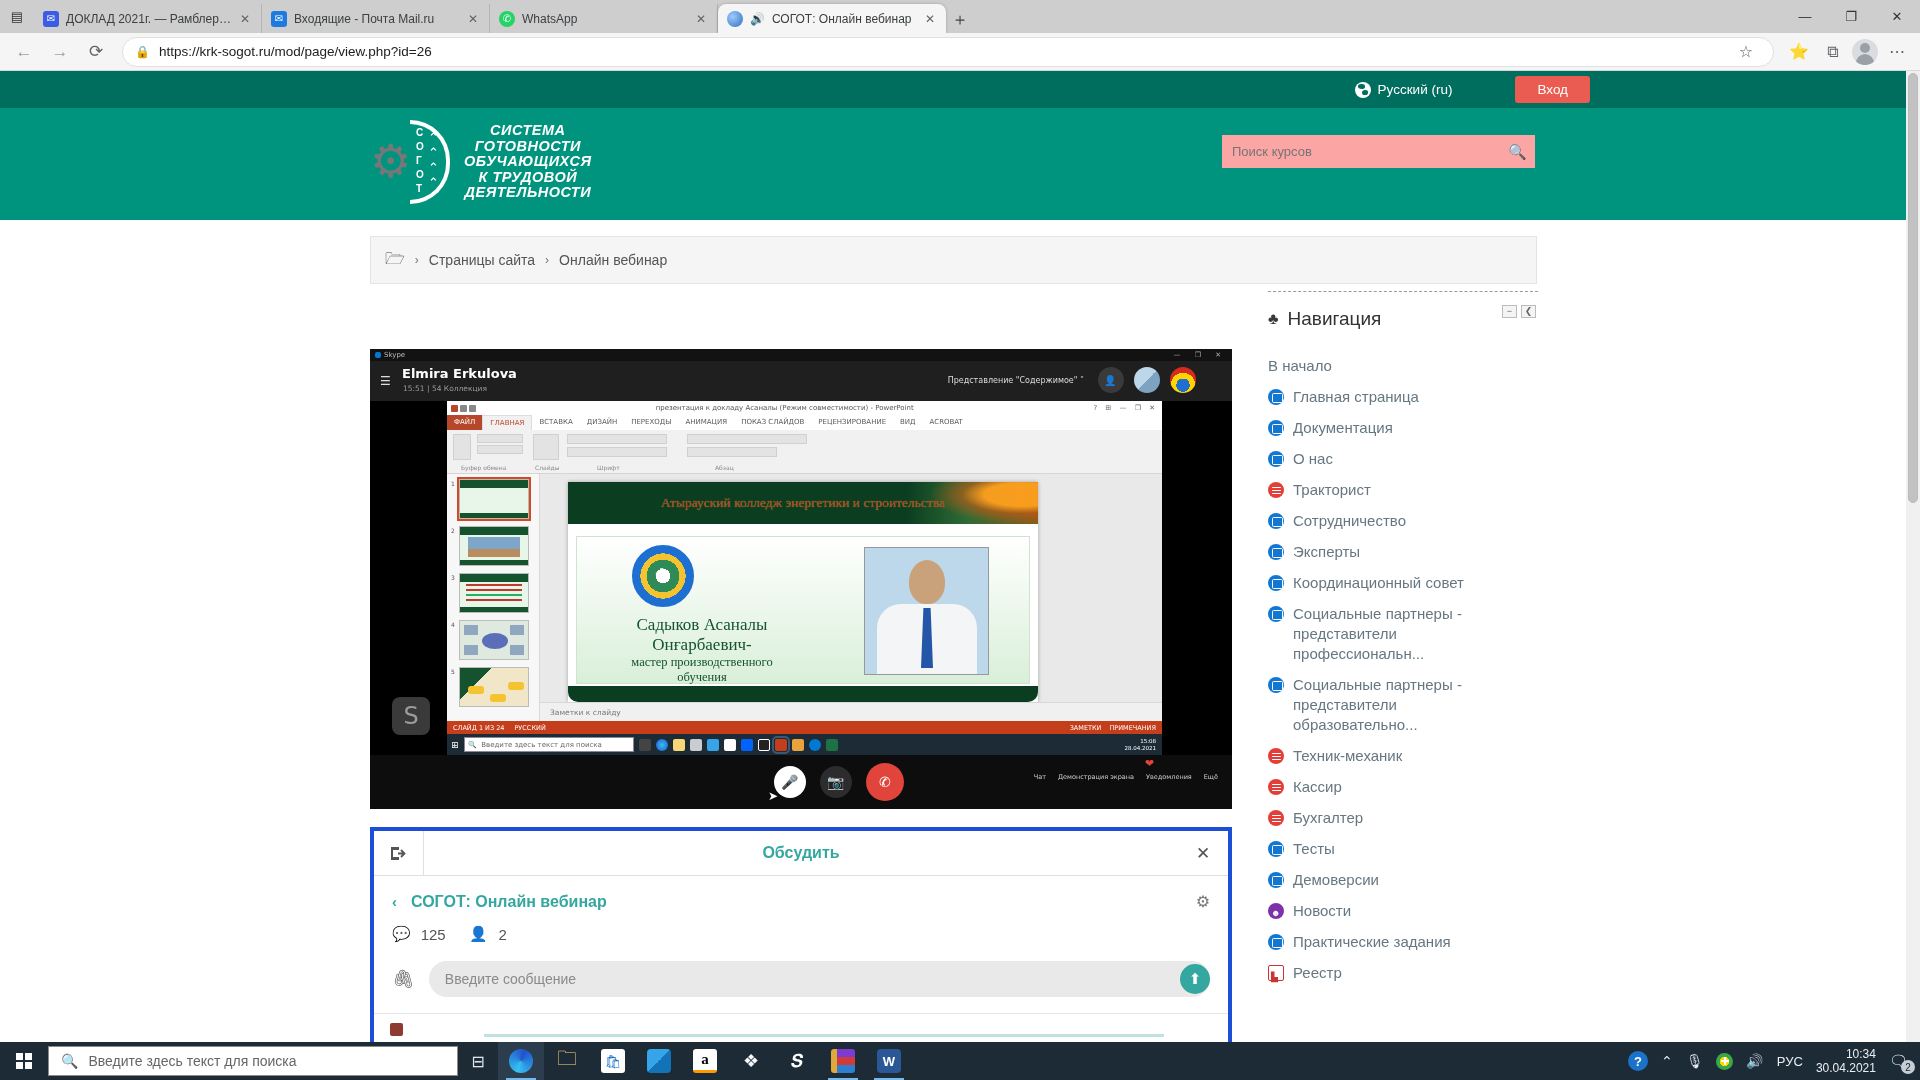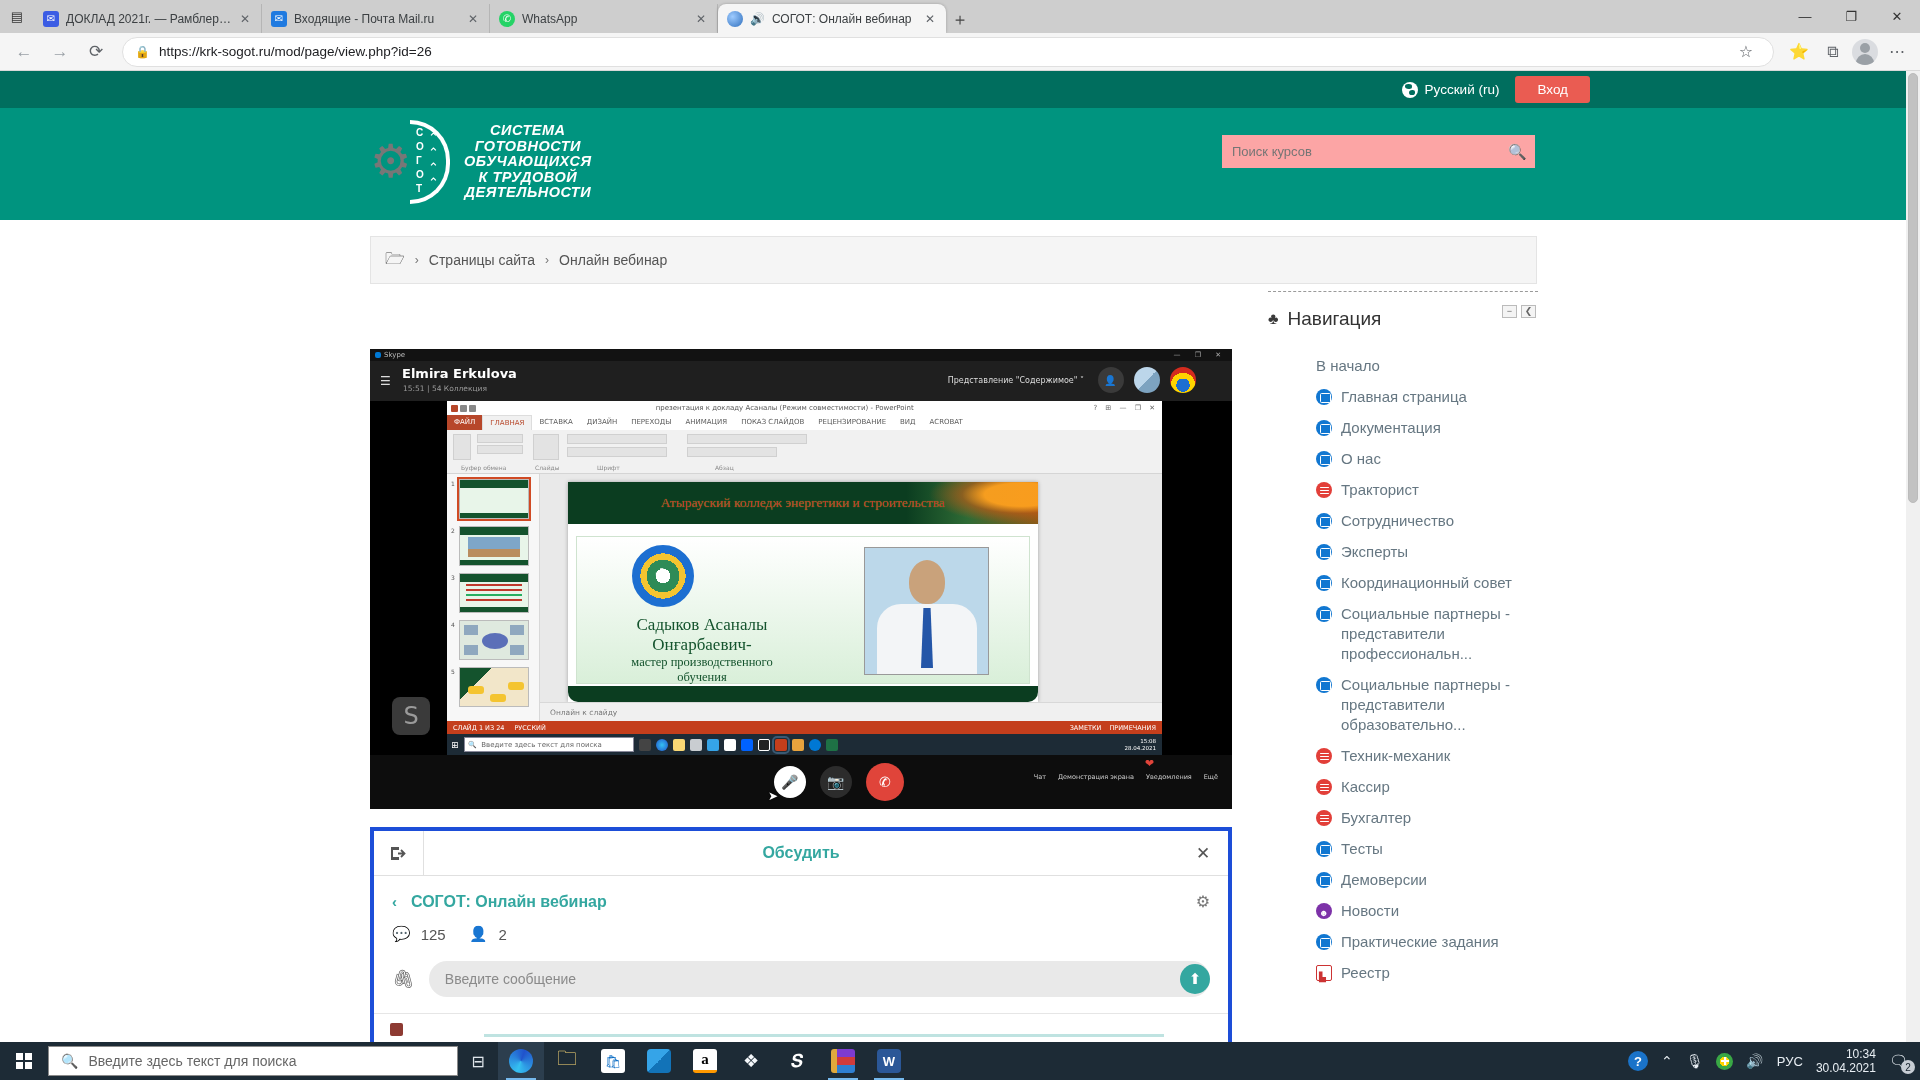--- a/index.html
+++ b/index.html
@@ -38,21 +38,21 @@
   #page { position:absolute; left:0; top:71px; width:1920px; height:971px; background:#fff; overflow:hidden; }
   #scrollbar { position:absolute; right:0; top:0; width:14px; height:971px; background:#f0f0f0; }
   #scrollbar .thumb { position:absolute; left:2px; top:2px; width:10px; height:430px; background:#c2c2c2; border-radius:5px; }
 
   
   #topbar { position:absolute; left:0; top:0; width:1920px; height:37px; background:#006e5e; display:flex; align-items:center; justify-content:flex-end; padding-right:330px; gap:16px; }
   #topbar .lang { color:#fff; font-size:13.5px; display:flex; align-items:center; gap:7px; }
   .globe-glyph { width:16px; height:16px; border-radius:50%; background:#fff; position:relative; }
   .globe-glyph::before { content:""; position:absolute; left:3px; top:2px; width:7px; height:5px; background:#006e5e; border-radius:50% 50% 40% 60%; }
   .globe-glyph::after { content:""; position:absolute; left:7px; top:8px; width:6px; height:5px; background:#006e5e; border-radius:60% 40% 50% 50%; }
-  .login-btn { background:#ea5c52; color:#fff; font-size:13.5px; padding:6px 22px; border-radius:3px; border:none; }
+  .login-btn { background:#ea5c52; color:#fff; font-size:13.5px; padding:6px 22px; border-radius:3px; border:none;margin-left:47px; }
   #siteheader { position:absolute; left:0; top:37px; width:1920px; height:112px; background:#00947f; }
   #logo { position:absolute; left:370px; top:8px; display:flex; align-items:center; gap:10px; }
   .logo-emblem { width:84px; height:92px; position:relative; color:#fff; }
   .logo-emblem .gear { position:absolute; left:0; top:22px; font-size:46px; line-height:46px; }
   .logo-emblem .arc { position:absolute; left:40px; top:4px; width:40px; height:84px; border:4px solid #fff; border-left:none; border-radius:0 42px 42px 0; }
   .logo-emblem .letters { position:absolute; left:46px; top:10px; font-size:10px; font-weight:bold; line-height:14px; letter-spacing:0; }
   .logo-emblem .wheat { position:absolute; left:58px; top:14px; font-size:13px; line-height:15px; }
   .logo-text { color:#fff; font-weight:bold; font-style:italic; font-size:14.5px; line-height:15.5px; text-align:center; letter-spacing:.5px; }
   #course-search { position:absolute; right:385px; top:27px; width:313px; height:33px; background:#fca5a5; display:flex; align-items:center; }
   #course-search input { flex:1; border:none; outline:none; font-size:13px; color:#555; padding:0 10px; font-family:inherit; background:transparent; }
@@ -165,21 +165,21 @@
   .disc-next .mini { position:absolute; left:16px; top:9px; width:13px; height:13px; border-radius:2px; background:#8d3a32; }
   .disc-next .teal-line { position:absolute; left:110px; top:20px; width:680px; height:3px; background:#bfe3e1; }
 
   
   #navblock { position:absolute; left:1268px; top:220px; width:270px; }
   #navblock .dash-top { border-top:1px dashed #9a9a9a; height:0; margin-bottom:10px; }
   .nav-collapse { position:absolute; right:2px; top:14px; display:flex; gap:4px; }
   .nav-collapse span { width:15px; height:13px; border:1px solid #bbb; background:#f4f4f4; color:#666; font-size:9px; line-height:11px; text-align:center; }
   .nav-title { display:flex; align-items:center; gap:9px; font-size:19px; color:#333; margin:16px 0 26px 0; }
   .sitemap-ico { color:#3a3a3a; font-size:16px; }
-  #navlist { list-style:none;margin-left:48px; }
+  #navlist { list-style:none; }
   #navlist li { display:flex; gap:9px; font-size:15px; line-height:20px; color:#667782; margin-bottom:11px; align-items:flex-start; }
   #navlist li .lbl { max-width:205px; }
   #navlist li.home { color:#667782; }
   .nico { width:16px; height:16px; border-radius:50%; flex:0 0 auto; margin-top:2px; position:relative; }
   .nico.blue { background:#1177d1; }
   .nico.red { background:#e23f39; }
   .nico.purple { background:#7d32a8; }
   .nico.blue::after, .nico.red::after { content:""; position:absolute; left:3.5px; top:4px; width:9px; height:8px; border:1px solid #fff; border-radius:1.5px; }
   .nico.red::after { border:none; border-top:1px solid #fff; box-shadow:0 3px 0 #fff, 0 6px 0 #fff; height:0; top:5px; }
   .nico.purple::after { content:"☻"; position:absolute; left:3px; top:0px; color:#fff; font-size:9px; }
@@ -406,21 +406,21 @@
               <div class="slide-name">
                 <div class="l1">Садыков Асаналы</div>
                 <div class="l2">Онғарбаевич-</div>
                 <div class="l3">мастер производственного</div>
                 <div class="l4">обучения</div>
               </div>
             </div>
             <div class="slide-foot"></div>
           </div>
         </div>
-        <div class="pp-notes">Онлайн к слайду</div>
+        <div class="pp-notes">Заметки к слайду</div>
       </div>
       <div class="pp-status">
         <span>СЛАЙД 1 ИЗ 24</span>
         <span>РУССКИЙ</span>
         <span class="right">
           <span>ЗАМЕТКИ</span>
           <span>ПРИМЕЧАНИЯ</span>
         </span>
       </div>
       <div class="in-taskbar">

